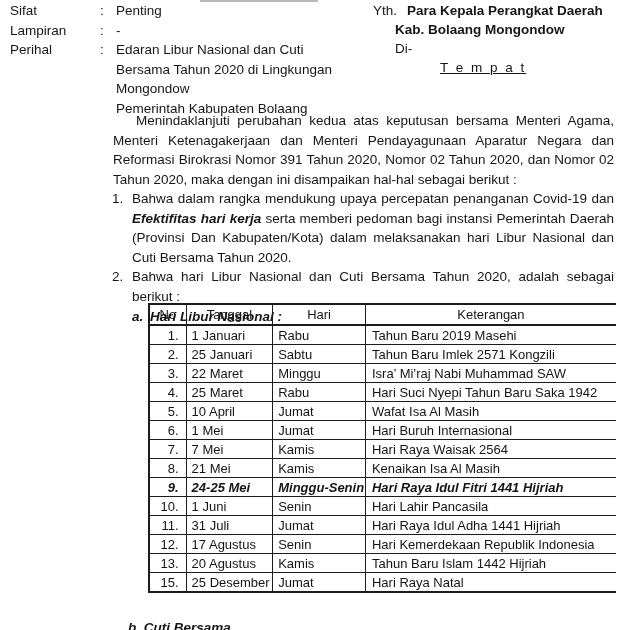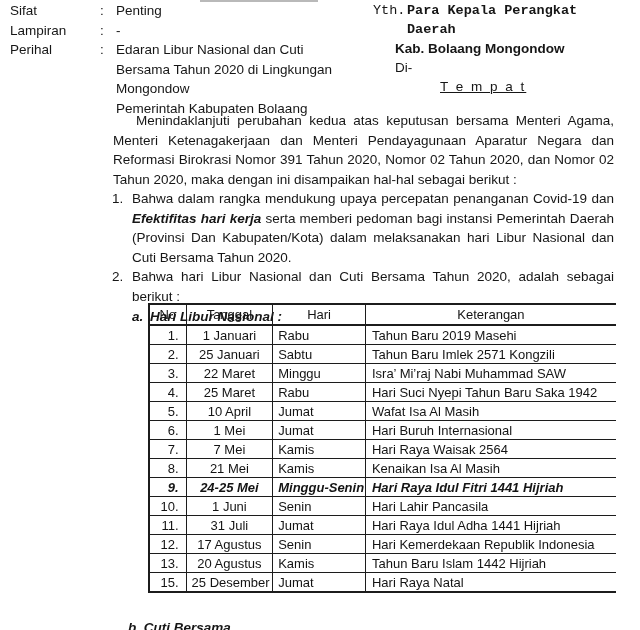--- a/index.html
+++ b/index.html
@@ -17,21 +17,21 @@
     background:#b9b9b9;
   }
   
   .meta { position:absolute; left:10px; top:1px; width:360px; line-height:19.5px; }
   .meta-row { display:flex; }
   .meta-label { width:90px; flex:0 0 90px; }
   .meta-colon { width:16px; flex:0 0 16px; }
   .meta-value { font-weight:normal; }
   
   .recipient { position:absolute; left:373px; top:1px; width:255px; line-height:19px; }
-  .recipient-first { display:flex;font-family:Liberation Mono, monospace; }
+  .recipient-first { display:flex; }
   .recipient-salutation { width:34px; flex:0 0 34px; }
   .recipient-lines { margin-left:22px; }
   .bold { font-weight:bold; }
   .tempat {
     margin-left:45px;
     text-decoration:underline;
     letter-spacing:2px;
   }
   
   .opening {
@@ -62,21 +62,21 @@
     overflow:hidden;
     white-space:nowrap;
   }
   .holiday-table { border:2px solid #1c1c1c; }
   .holiday-table thead th { font-weight:normal; text-align:center; border-bottom:2px solid #1c1c1c; height:19px; }
   .col-no { width:36px; }
   .col-tanggal { width:84px; }
   .col-hari { width:90px; }
   .col-ket { width:244px; }
   .holiday-table td:nth-child(1) { text-align:right; padding-right:7px; }
-  .holiday-table td:nth-child(2) { text-align:center; }
+  .holiday-table td:nth-child(2) { text-align:left; }
   .holiday-table td:nth-child(3) { }
   .holiday-table td:nth-child(4) { text-align:left; padding-left:6px; }
   .hl-row td { font-weight:bold; font-style:italic; }
   
   .sub-b {
     position:absolute; left:128px; top:620px;
     font-weight:bold; font-style:italic;
     white-space:nowrap;
   }
 </style>

